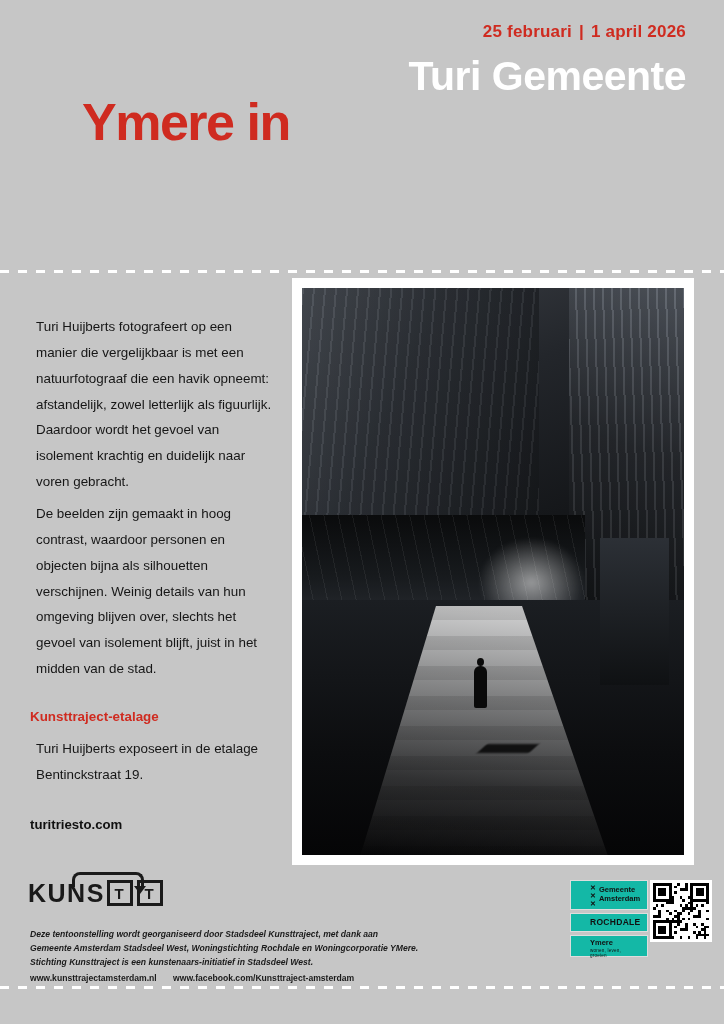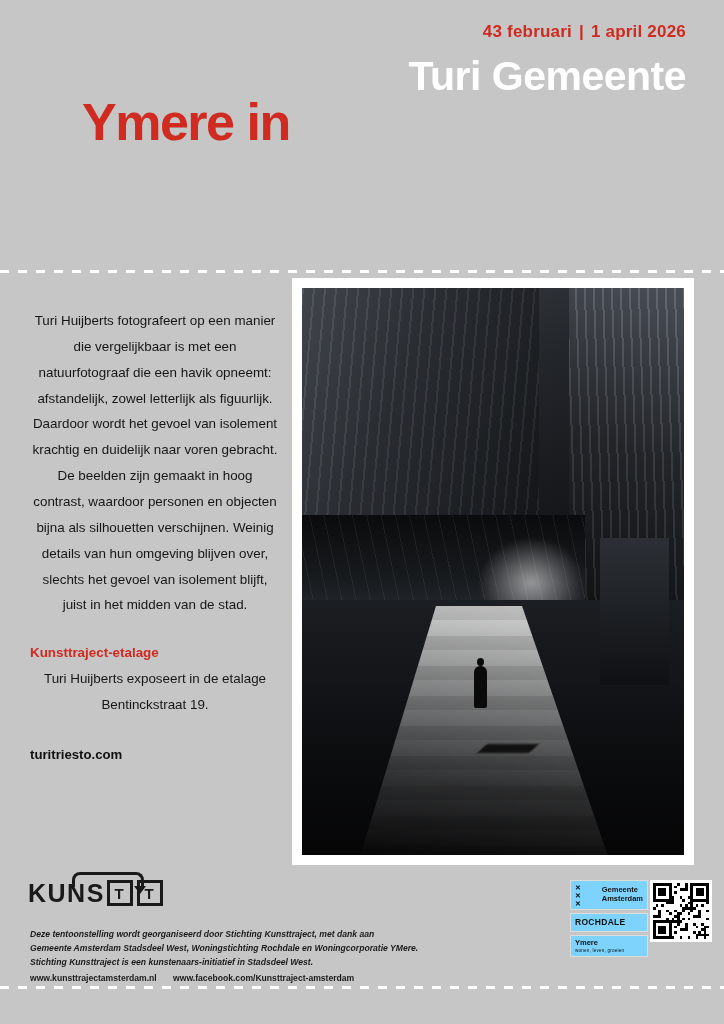--- a/index.html
+++ b/index.html
@@ -101,22 +101,21 @@
   .body-col {
     position: absolute;
     left: 30px;
     top: 308px;
     width: 250px;
     font-size: 13.4px;
     line-height: 1.93;
     color: #161616;
   }
   .body-col p {
-    margin: 0;
-    text-align: center;
+    margin: 6px;
   }
   .subhead {
     margin-top: 22px;
     font-weight: bold;
     color: #cf2b20;
     font-size: 13.4px;
   }
   .sub-body {
     margin-top: 0;
   }
@@ -287,30 +286,29 @@
   .footer-links span { margin-right: 14px; }
 
   
   .sponsors {
     position: absolute;
     right: 76px;
     top: 880px;
     width: 78px;
   }
   .spon {
-    background: #7dd3fc;
+    background: #14b8a6;
     border: 1px solid #ddd;
     margin-bottom: 3px;
-    padding: 3px 4px;
+    padding: 3px 19px;
     box-sizing: border-box;
     font-size: 7.5px;
     font-weight: bold;
     color: #111;
     line-height: 1.15;
-    justify-content: space-between;
   }
   .spon.gem { display: flex; align-items: center; gap: 3px; height: 30px; }
   .gem-crosses {
     display: flex; flex-direction: column; gap: 1px; font-size: 7px; line-height: 1;
   }
   .spon.roch { height: 19px; display: flex; align-items: center; font-size: 8.5px; letter-spacing: .3px;}
   .spon.ymere { height: 22px; }
   .ymere-sub { font-size: 4.6px; font-weight: normal; letter-spacing: .2px; }
 
   .qr {
@@ -330,21 +328,21 @@
     grid-template-rows: repeat(21, 1fr);
   }
   .qr .qr-grid i { background: #000; }
 </style>
 </head>
 <body>
 
 <div class="poster">
 
   <div class="date-line">
-    <span>43 februari</span><span class="date-sep">|</span><span>1 april 2026</span>
+    <span>25 februari</span><span class="date-sep">|</span><span>1 april 2026</span>
   </div>
 
   <div class="artist-name">Turi Gemeente</div>
 
   <div class="title-block">
     <div class="title-line1">Ymere in</div>
   </div>
 
   <div class="venue">
   </div>
@@ -417,21 +415,21 @@
   </div>
 
   <div class="kt-logo">
     <span>KUNS</span>
     <span class="kt-box">T</span>
     <span class="kt-box">T</span>
   </div>
   <div class="kt-arrow"></div>
 
   <div class="footer-text">
-    <div>Deze tentoonstelling wordt georganiseerd door Stichting Kunsttraject, met dank aan</div>
+    <div>Deze tentoonstelling wordt georganiseerd door Stadsdeel Kunsttraject, met dank aan</div>
     <div>Gemeente Amsterdam Stadsdeel West, Woningstichting Rochdale en Woningcorporatie YMere.</div>
     <div>Stichting Kunsttraject is een kunstenaars-initiatief in Stadsdeel West.</div>
     <div class="footer-links">
       <span>www.kunsttrajectamsterdam.nl</span>
       <span>www.facebook.com/Kunsttraject-amsterdam</span>
     </div>
   </div>
 
   <div class="sponsors">
     <div class="spon gem">

